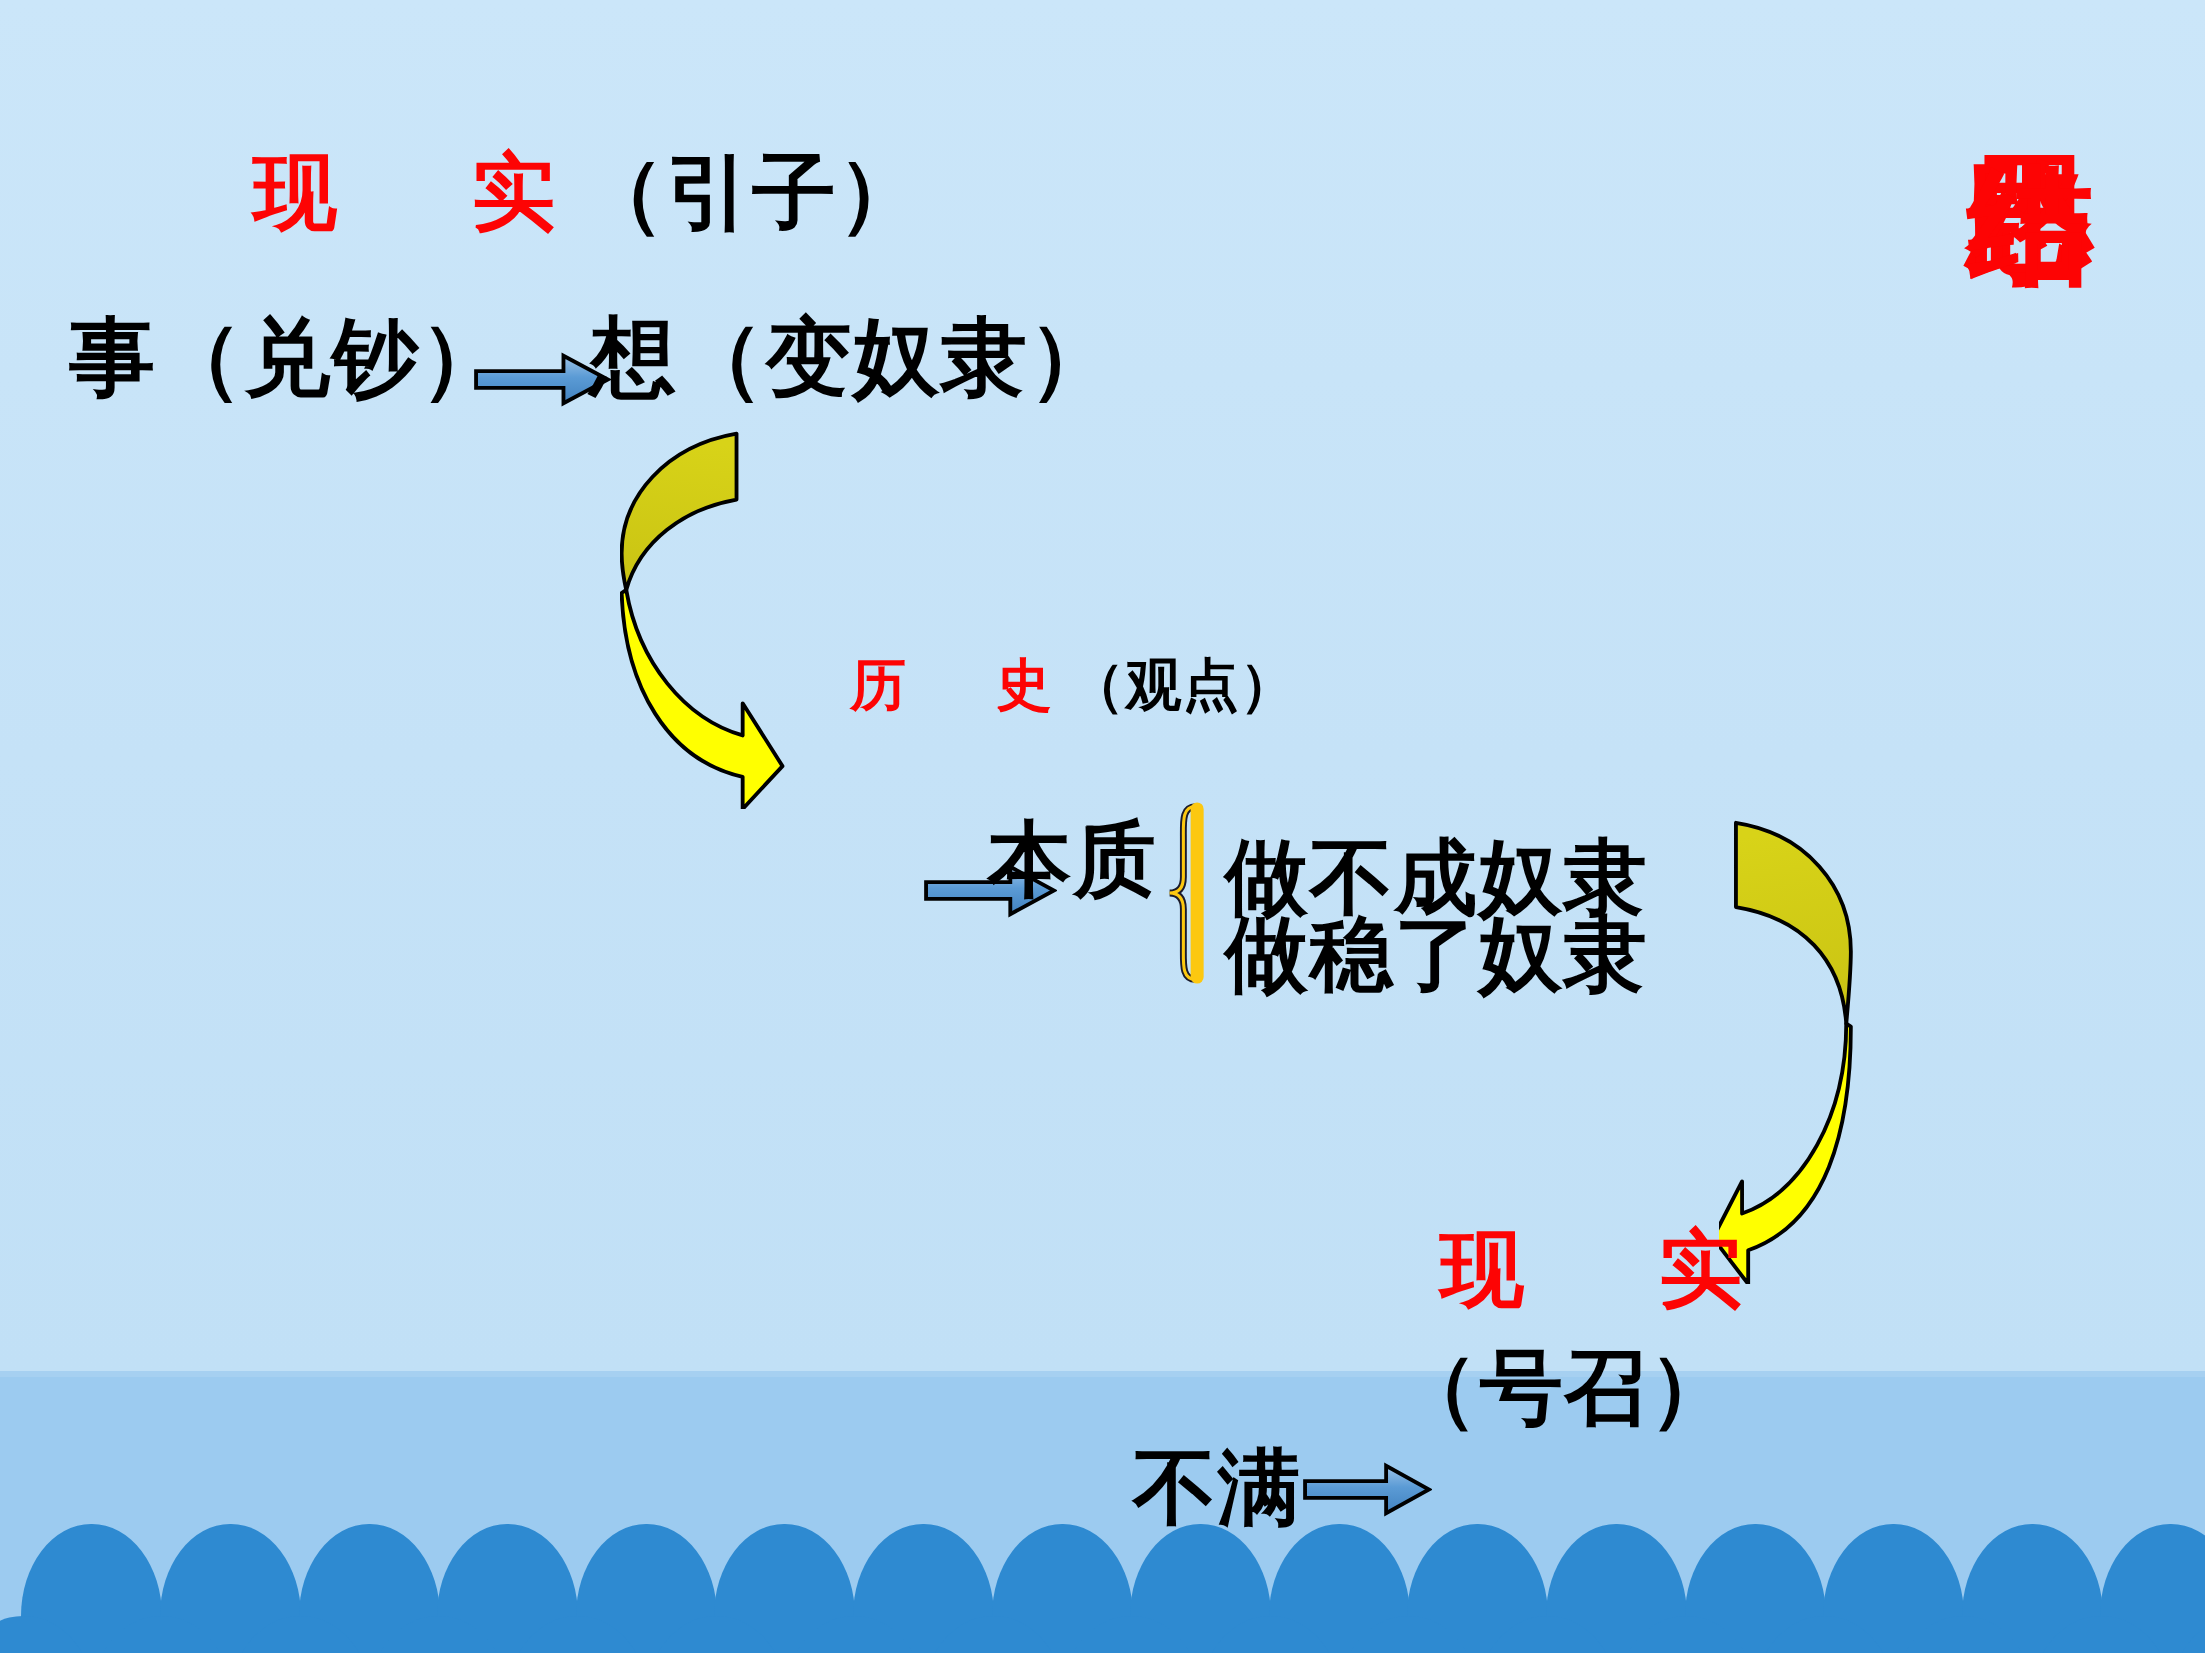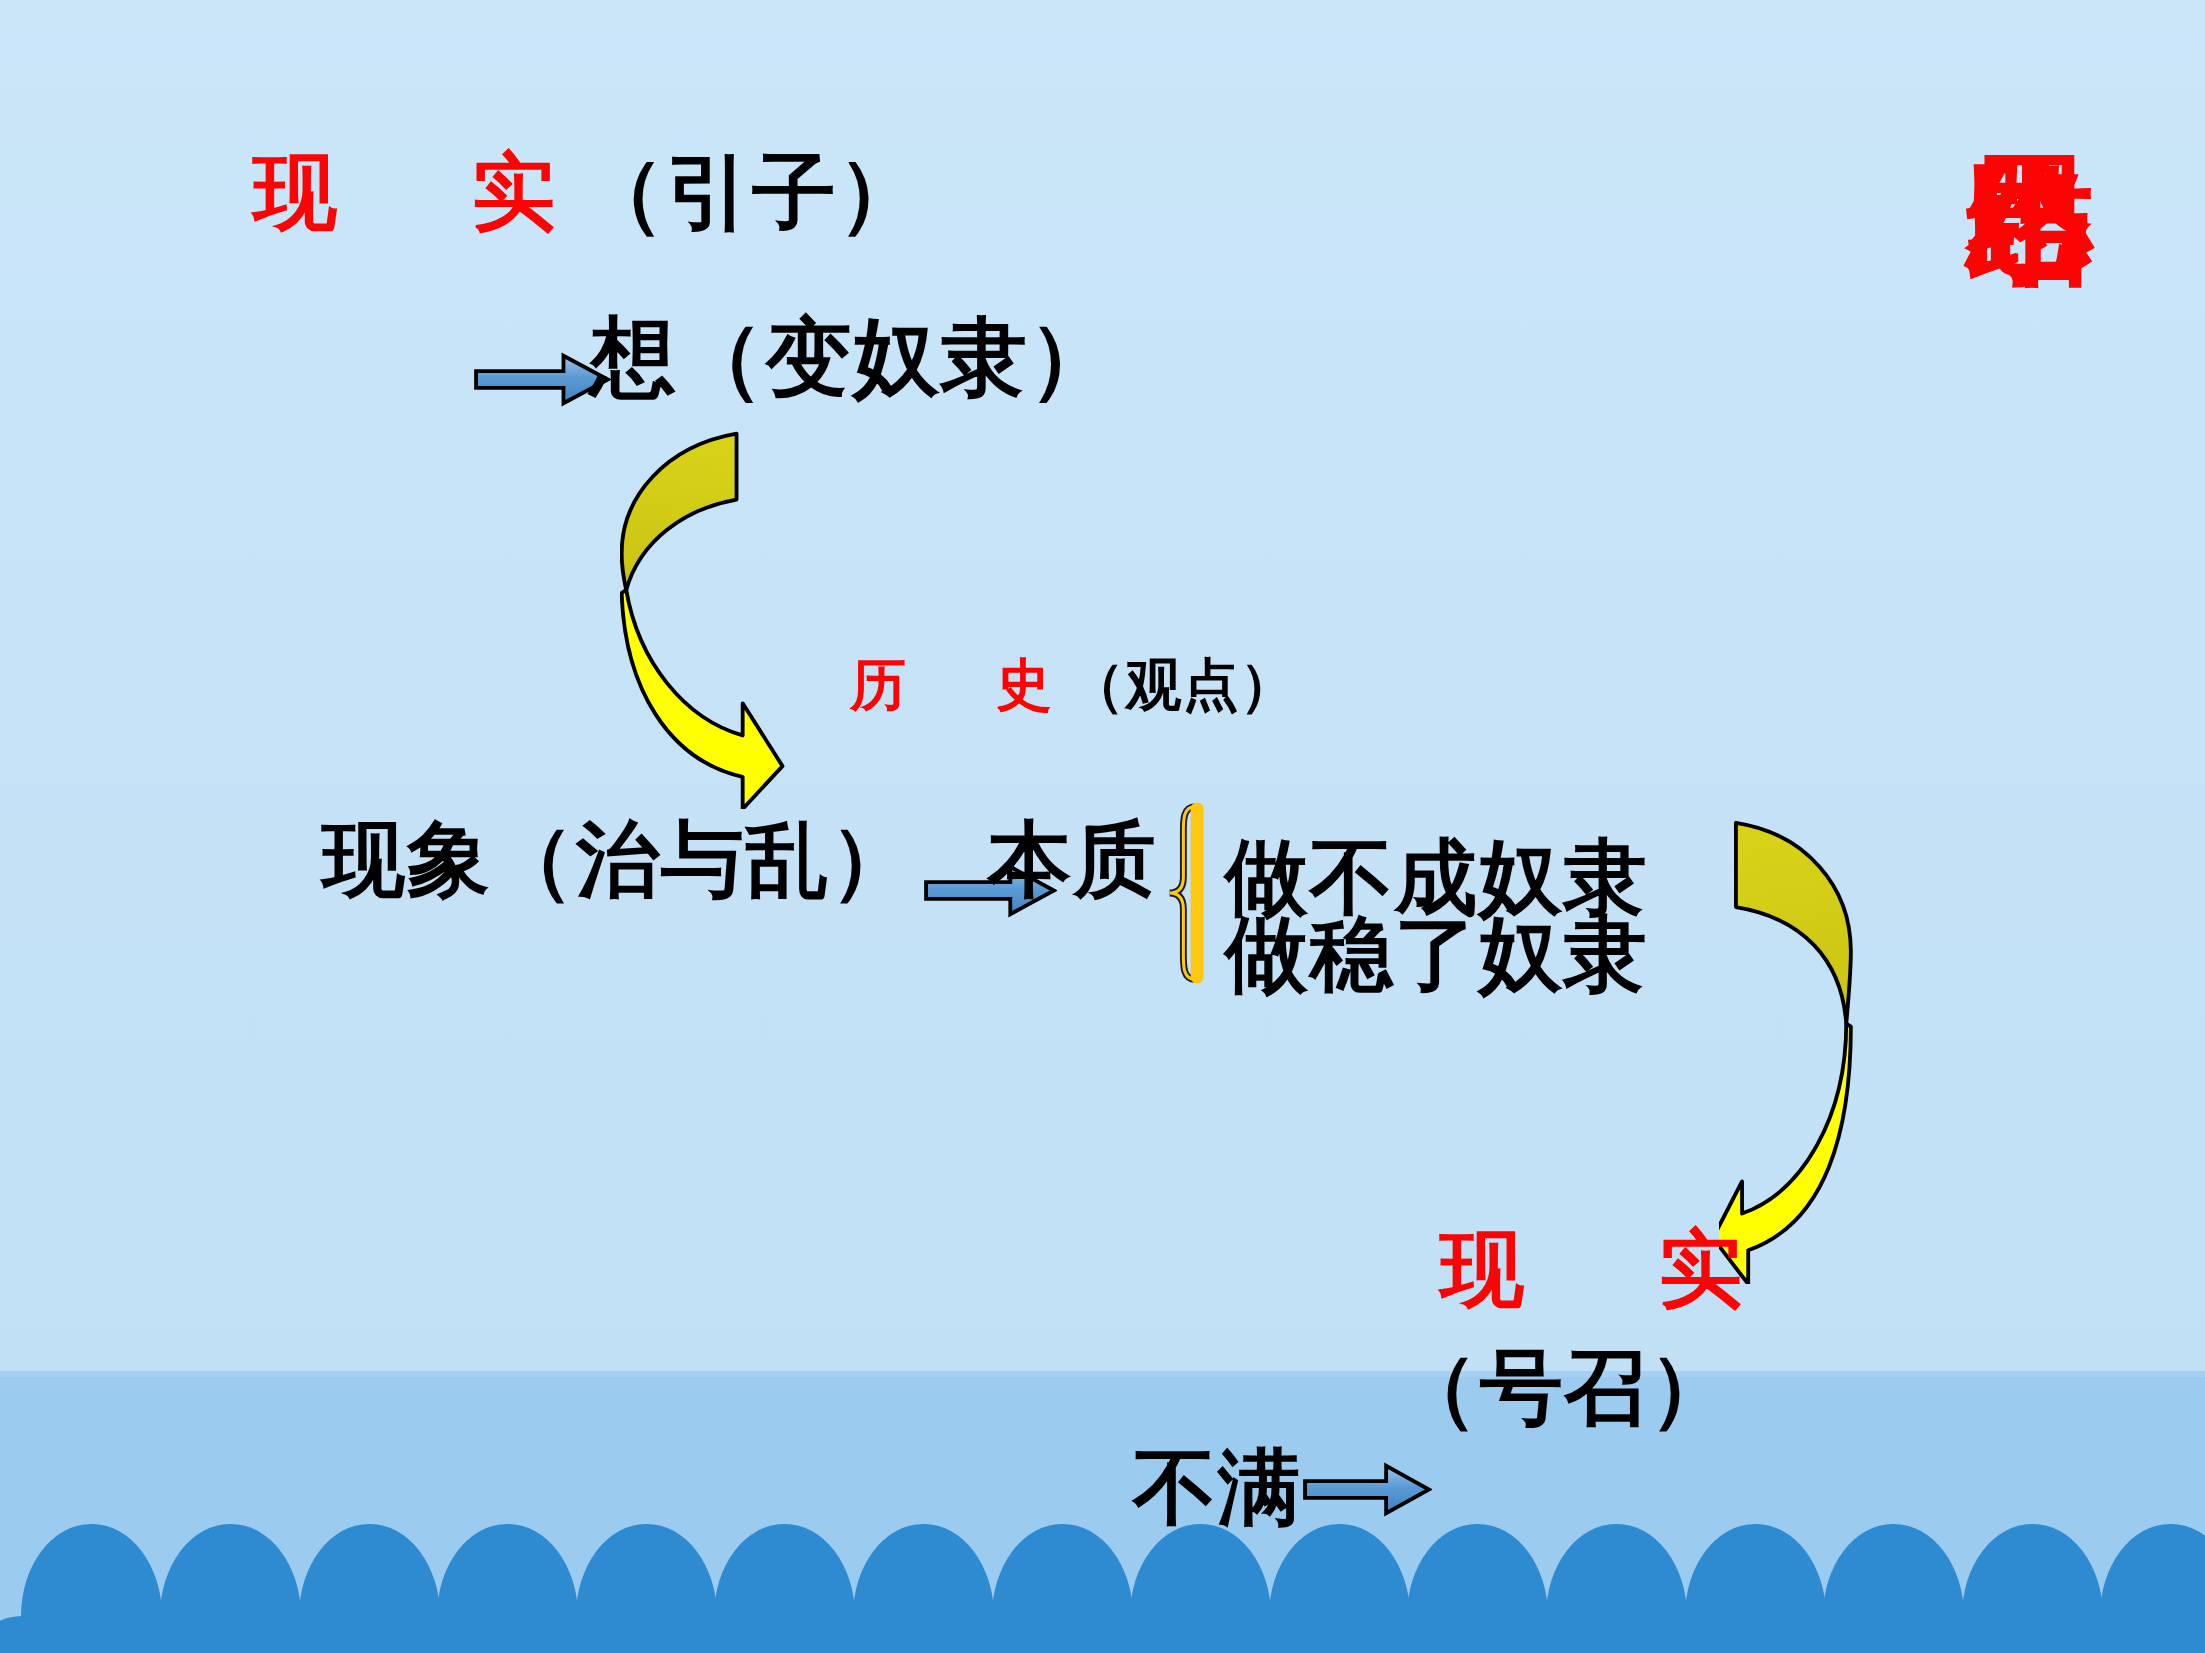--- a/index.html
+++ b/index.html
@@ -164,20 +164,21 @@
       <div class="bump" style="left: 2031px;"></div>
       <div class="bump" style="left: 2170px;"></div>
     </div>
 
   <div id="title-vertical">思路小结</div>
 
   <div class="txt" id="line-reality1">
     <span class="red">现　实</span><span>（引子）</span>
   </div>
 
+  <div class="txt" id="line-shi">事（兑钞）</div>
 
   <div class="blue-arrow" id="arrow-blue-1">
     <svg width="138" height="57" viewBox="0 0 180 74">
       <defs>
         <linearGradient id="bg1" x1="0" y1="0" x2="0" y2="1">
           <stop offset="0%" stop-color="#9cc3e8"></stop>
           <stop offset="45%" stop-color="#5b9bd5"></stop>
           <stop offset="100%" stop-color="#4182c0"></stop>
         </linearGradient>
       </defs>
@@ -201,21 +202,20 @@
 
       <path d="M8 214 C24 308 84 382 160 404 L160 362 L212 444 L160 500 L160 458
                C62 436 6 340 2 218 Z" fill="#ffff00" stroke="#000000" stroke-width="5" stroke-linejoin="round"></path>
     </svg>
   </div>
 
   <div class="txt" id="line-history">
     <span class="red">历　史</span><span>（观点）</span>
   </div>
 
-  <div class="txt" id="line-phenom">现象（治与乱）</div>
 
   <div class="blue-arrow" id="arrow-blue-2">
     <svg width="134" height="57" viewBox="0 0 175 74">
       <defs>
         <linearGradient id="bg2" x1="0" y1="0" x2="0" y2="1">
           <stop offset="0%" stop-color="#9cc3e8"></stop>
           <stop offset="45%" stop-color="#5b9bd5"></stop>
           <stop offset="100%" stop-color="#4182c0"></stop>
         </linearGradient>
       </defs>

